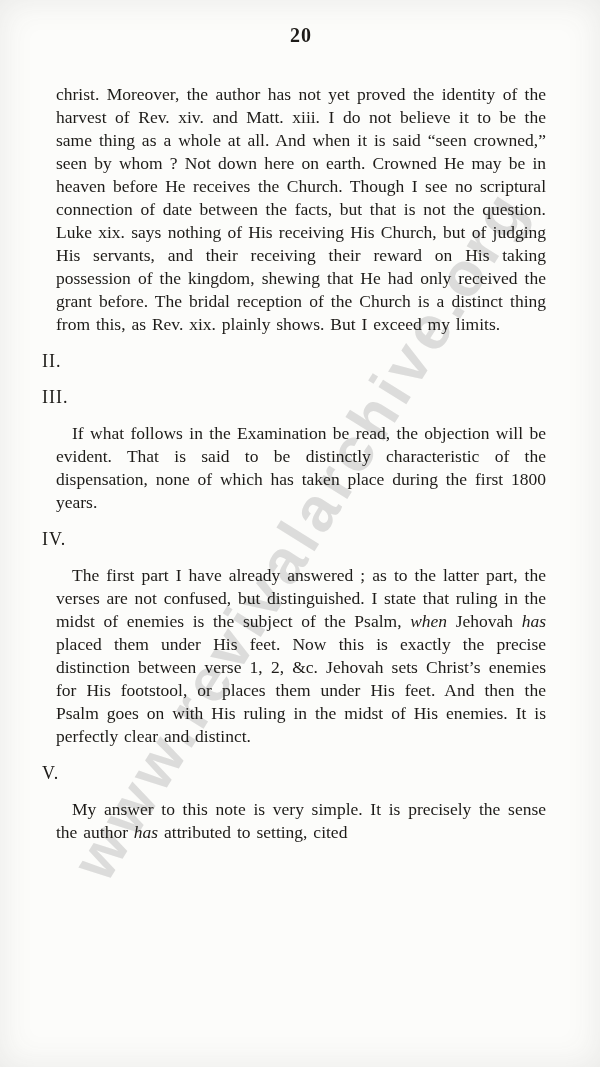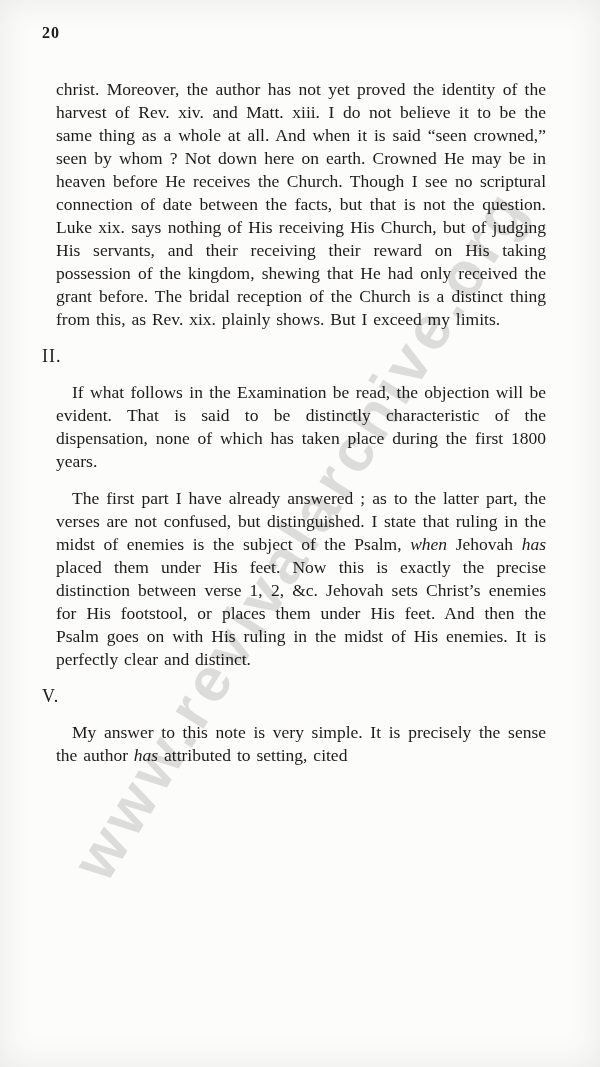--- a/index.html
+++ b/index.html
@@ -14,22 +14,22 @@
     margin: 0 auto;
     background: #fcfcfa;
     box-sizing: border-box;
     padding: 24px 40px 28px 42px;
     overflow: hidden;
     font-family: "Liberation Serif", "DejaVu Serif", serif;
     color: #1d1b18;
     box-shadow: inset 0 0 34px rgba(70,70,70,0.10);
   }
   .page-number {
-    text-align: left;
-    font-size: 16px;
+    text-align: center;
+    font-size: 20px;
     font-weight: bold;
     letter-spacing: 1px;
     margin: 0 0 36px 0;
   }
   .para {
     position: relative;
     z-index: 2;
     font-size: 17.5px;
     line-height: 23px;
     text-align: justify;
@@ -72,23 +72,25 @@
 
   <div class="watermark">www.revivalarchive.org</div>
 
   <div class="page-number">20</div>
 
   <p class="para">christ.  Moreover, the author has not yet proved the identity of the harvest of Rev. xiv. and Matt. xiii.  I do not believe it to be the same thing as a whole at all. And when it is said “seen crowned,” seen by whom ? Not down here on earth.  Crowned He may be in heaven before He receives the Church.  Though I see no scriptural connection of date between the facts, but that is not the question.  Luke xix. says nothing of His receiving His Church, but of judging His servants, and their receiving their reward on His taking possession of the kingdom, shewing that He had only received the grant before.  The bridal reception of the Church is a distinct thing from this, as Rev. xix. plainly shows. But I exceed my limits.</p>
 
   <h2 class="section-heading">II.</h2>
 
 
+  <h2 class="section-heading">III.</h2>
 
   <p class="para indent">If what follows in the Examination be read, the objection will be evident.  That is said to be distinctly characteristic of the dispensation, none of which has taken place during the first 1800 years.</p>
 
+  <h2 class="section-heading">IV.</h2>
 
   <p class="para indent"><span>The first part I have already answered ; as to the latter part, the verses are not confused, but distinguished.  I state that ruling in the midst of enemies is the subject of the Psalm, </span><em>when</em><span> Jehovah </span><em>has</em><span> placed them under His feet.  Now this is exactly the precise distinction between verse 1, 2, &amp;c.  Jehovah sets Christ’s enemies for His footstool, or places them under His feet.  And then the Psalm goes on with His ruling in the midst of His enemies.  It is perfectly clear and distinct.</span></p>
 
   <h2 class="section-heading">V.</h2>
 
   <p class="para indent"><span>My answer to this note is very simple.  It is precisely the sense the author </span><em>has</em><span> attributed to setting, cited</span></p>
 
 </div>
 
 </body></html>

